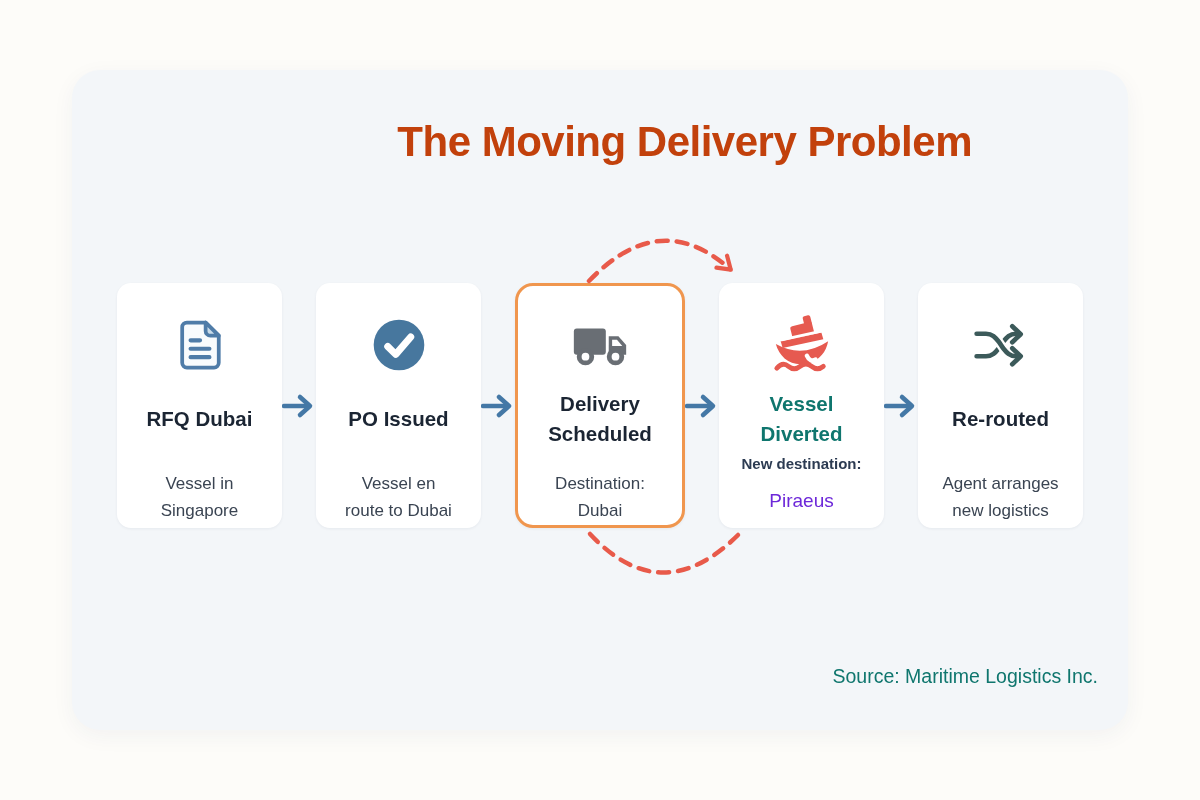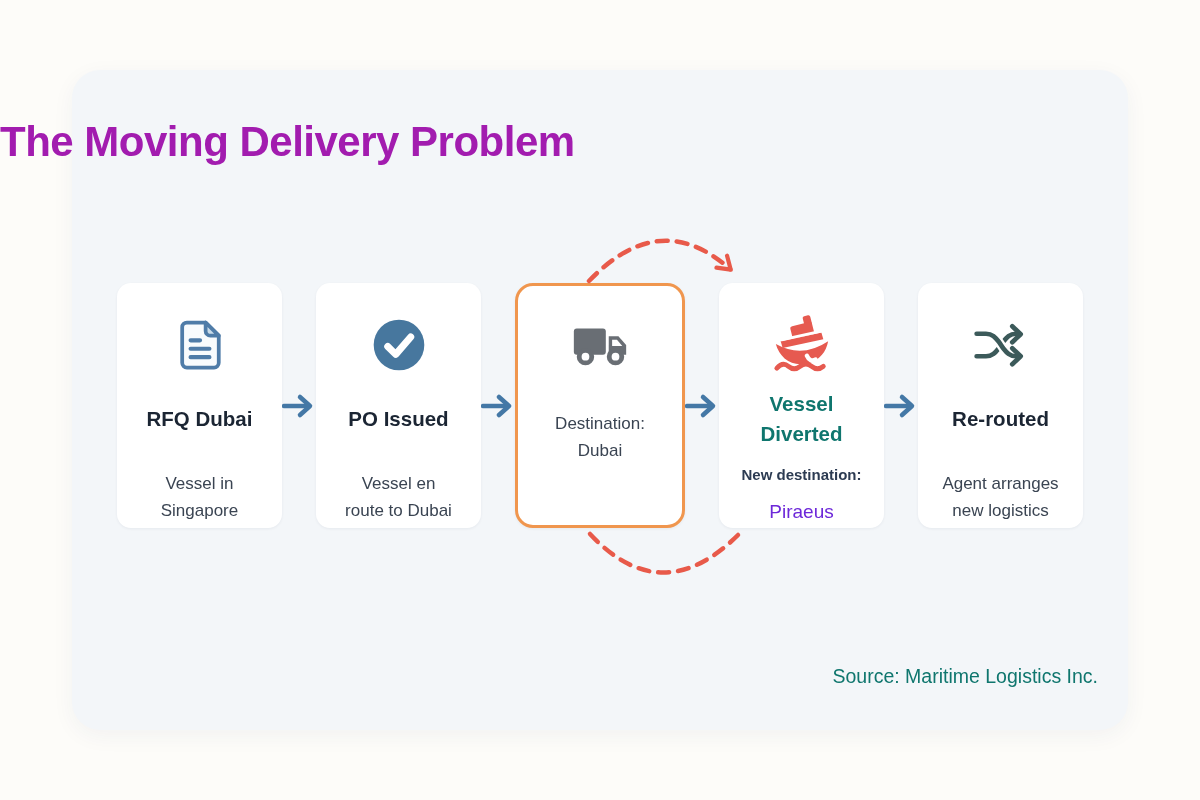--- a/index.html
+++ b/index.html
@@ -8,22 +8,22 @@
     background:#fdfcf9;
     font-family:"Liberation Sans","DejaVu Sans",sans-serif;
   }
   .panel{
     position:absolute;left:72px;top:70px;width:1056px;height:660px;
     background:#f3f6f9;border-radius:28px;
     box-shadow:0 6px 22px rgba(40,60,90,0.05);
   }
   .page-title{
     position:absolute;top:118px;left:0;width:972px;
-    text-align:left;font-size:42px;font-weight:bold;
-    color:#a21caf;letter-spacing:-0.5px;
+    text-align:right;font-size:42px;font-weight:bold;
+    color:#c2410c;letter-spacing:-0.5px;
   }
   .flow{
     position:absolute;top:283px;left:50%;transform:translateX(-50%);
     display:flex;align-items:center;
   }
   .card{
     width:165px;height:245px;box-sizing:border-box;
     background:#ffffff;border-radius:14px;
     box-shadow:0 1px 3px rgba(25,39,62,0.06);
     display:flex;flex-direction:column;align-items:center;
@@ -38,21 +38,21 @@
     font-size:20.5px;font-weight:bold;line-height:30px;color:#1b2533;
     text-align:center;white-space:pre-line;
     min-height:60px;display:flex;align-items:center;justify-content:center;
   }
   .card.diverted .card-title{color:#0f766e;}
   .card-sub{
     margin-top:21px;font-size:17px;line-height:27px;color:#3a4452;
     text-align:center;white-space:pre-line;
   }
   .sub-heading{
-    margin-top:15px;font-size:15px;font-weight:bold;color:#2c3b52;
+    margin-top:4px;font-size:15px;font-weight:bold;color:#2c3b52;
     line-height:22px;text-align:center;
   }
   .sub-value{font-size:19px;color:#6d28d9;line-height:27px;text-align:center;margin-top:12px;}
   .arrow-slot{width:34px;display:flex;align-items:center;justify-content:center;}
   .loop-overlay{position:absolute;left:0;top:0;pointer-events:none;z-index:5;}
   .source-note{
     position:absolute;top:665px;right:102px;
     font-size:19.5px;color:#0f766e;
   }
 </style>
@@ -107,20 +107,22 @@
   <div class="card highlighted">
     <div class="icon-box">
       <svg width="62" height="62" viewBox="0 0 64 64">
         <rect x="5" y="15" width="33" height="27" rx="3" fill="#696e74"></rect>
         <path d="M41 23 h10 l8 9 v10 h-18 z" fill="#696e74"></path>
         <path d="M44.5 26.5 h5 l5.5 6.5 h-10.5 z" fill="#ffffff"></path>
         <circle cx="17" cy="44" r="6.5" fill="#ffffff" stroke="#696e74" stroke-width="5"></circle>
         <circle cx="48" cy="44" r="6.5" fill="#ffffff" stroke="#696e74" stroke-width="5"></circle>
       </svg>
     </div>
+    <div class="card-title">Delivery
+Scheduled</div>
     <div class="card-sub">Destination:
 Dubai</div>
   </div>
 
   <div class="arrow-slot">
     <svg width="34" height="26" viewBox="0 0 34 26">
       <path d="M2 13 H26" stroke="#4478a6" stroke-width="4.5" stroke-linecap="round" fill="none"></path>
       <path d="M18 4 L28 13 L18 22" stroke="#4478a6" stroke-width="4.5" stroke-linecap="round" stroke-linejoin="round" fill="none"></path>
     </svg>
   </div>

